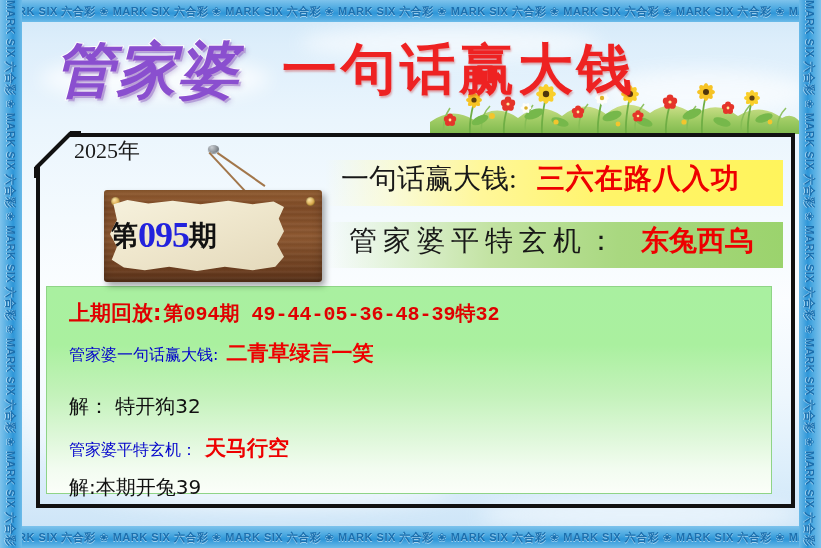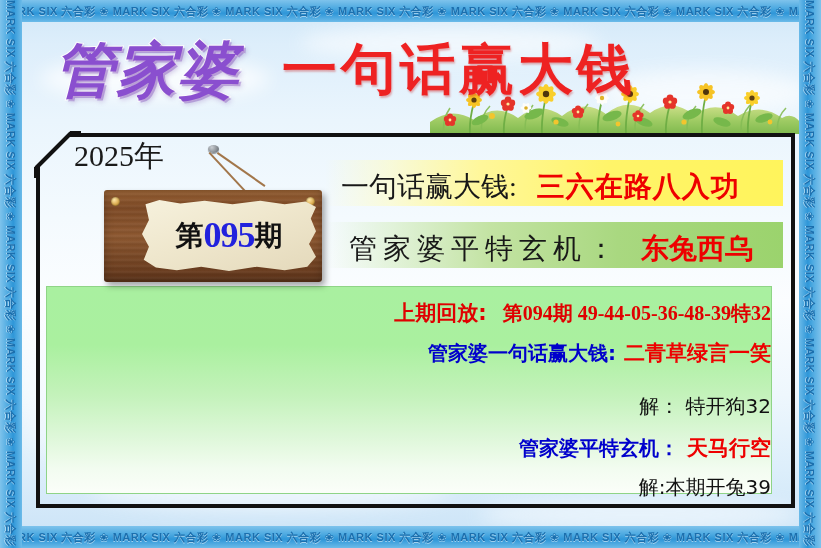--- a/index.html
+++ b/index.html
@@ -157,21 +157,21 @@
     height: 48px;
     z-index: 9;
     pointer-events: none;
   }
 
   .year-label {
     position: absolute;
     left: 74px;
     top: 136px;
     font-family: "Liberation Serif", "DejaVu Serif", serif;
-    font-size: 30px;
+    font-size: 22px;
     color: #1a1a1a;
     letter-spacing: 0;
     z-index: 12;
   }
 
   
   .sign-wrap {
     position: absolute;
     left: 98px;
     top: 145px;
@@ -214,33 +214,32 @@
     width: 9px; height: 9px;
     border-radius: 50%;
     background: radial-gradient(circle at 35% 30%, #ffe8a8, #d9a84a 60%, #9a7326);
     box-shadow: inset 0 0 2px rgba(0,0,0,.6);
   }
   .screw-l { left: 7px;  top: 7px; }
   .screw-r { right: 7px; top: 7px; }
 
   .paper {
     position: absolute;
-    left: 38px;
+    left: 6px;
     top: 10px;
     width: 174px;
     height: 71px;
     background: linear-gradient(160deg, #f6f1dd 0%, #efe7cd 45%, #e4d9bb 100%);
     box-shadow: 1px 2px 4px rgba(0,0,0,0.35);
     clip-path: polygon(
        2% 6%, 10% 0%, 22% 5%, 36% 1%, 52% 6%, 68% 1%, 82% 6%, 94% 2%, 100% 10%,
        97% 26%, 100% 44%, 96% 62%, 100% 80%, 95% 94%, 82% 99%, 66% 94%, 50% 100%,
        34% 94%, 20% 99%, 8% 95%, 1% 84%, 4% 66%, 0% 48%, 4% 28%);
     display: flex;
     align-items: center;
-    justify-content: center;
   }
   .paper-text {
     font-family: "Liberation Serif", "DejaVu Serif", serif;
     font-size: 28px;
     font-weight: bold;
     color: #111111;
     white-space: nowrap;
     line-height: 1;
     transform: translateY(-1px);
   }
@@ -252,21 +251,21 @@
     letter-spacing: -1px;
     vertical-align: -2px;
   }
 
   
   .banner {
     position: absolute;
     height: 46px;
     z-index: 12;
     display: flex;
-    align-items: flex-end;
+    align-items: flex-start;
     white-space: nowrap;
   }
   .banner-yellow {
     left: 325px;
     top: 160px;
     width: 458px;
     background: linear-gradient(90deg,
        rgba(255,255,210,0) 0%,
        rgba(255,252,190,0.55) 14%,
        #fff79a 34%,
@@ -318,48 +317,47 @@
         #f2fcf0 88%,
         #fbfef9 100%);
     border: 1px solid #8fd487;
     box-sizing: border-box;
     padding: 10px 0 0 0;
   }
   .row {
     display: flex;
     align-items: baseline;
     white-space: nowrap;
-    padding-left: 6px;
-    justify-content: flex-end;
+    padding-left: 22px;
   }
   .r-replay { margin-top: 2px; }
   .r-phrase { margin-top: 12px; }
   .r-solve1 { margin-top: 26px; }
   .r-xuanji { margin-top: 14px; }
-  .r-solve2 { margin-top: 12px; margin-left: 32px; }
+  .r-solve2 { margin-top: 12px; }
 
   .lbl-replay {
     font-family: "DejaVu Sans", sans-serif;
     font-size: 21px;
     font-weight: bold;
     color: #e00000;
     letter-spacing: 0px;
   }
   .val-replay {
-    font-family: Liberation Serif, serif;
+    font-family: Liberation Mono, monospace;
     font-size: 20px;
     font-weight: bold;
     color: #e00000;
-    margin-left: 16px;
+    margin-left: 2px;
     letter-spacing: 0px;
   }
   .lbl-blue {
     font-family: "DejaVu Sans", sans-serif;
-    font-size: 20px;
-    font-weight: bold;
+    font-size: 16px;
+    font-weight: normal;
     color: #0000cc;
   }
   .val-red {
     font-family: "DejaVu Sans", sans-serif;
     font-size: 21px;
     font-weight: bold;
     color: #ee0000;
     margin-left: 8px;
   }
   .txt-black {

